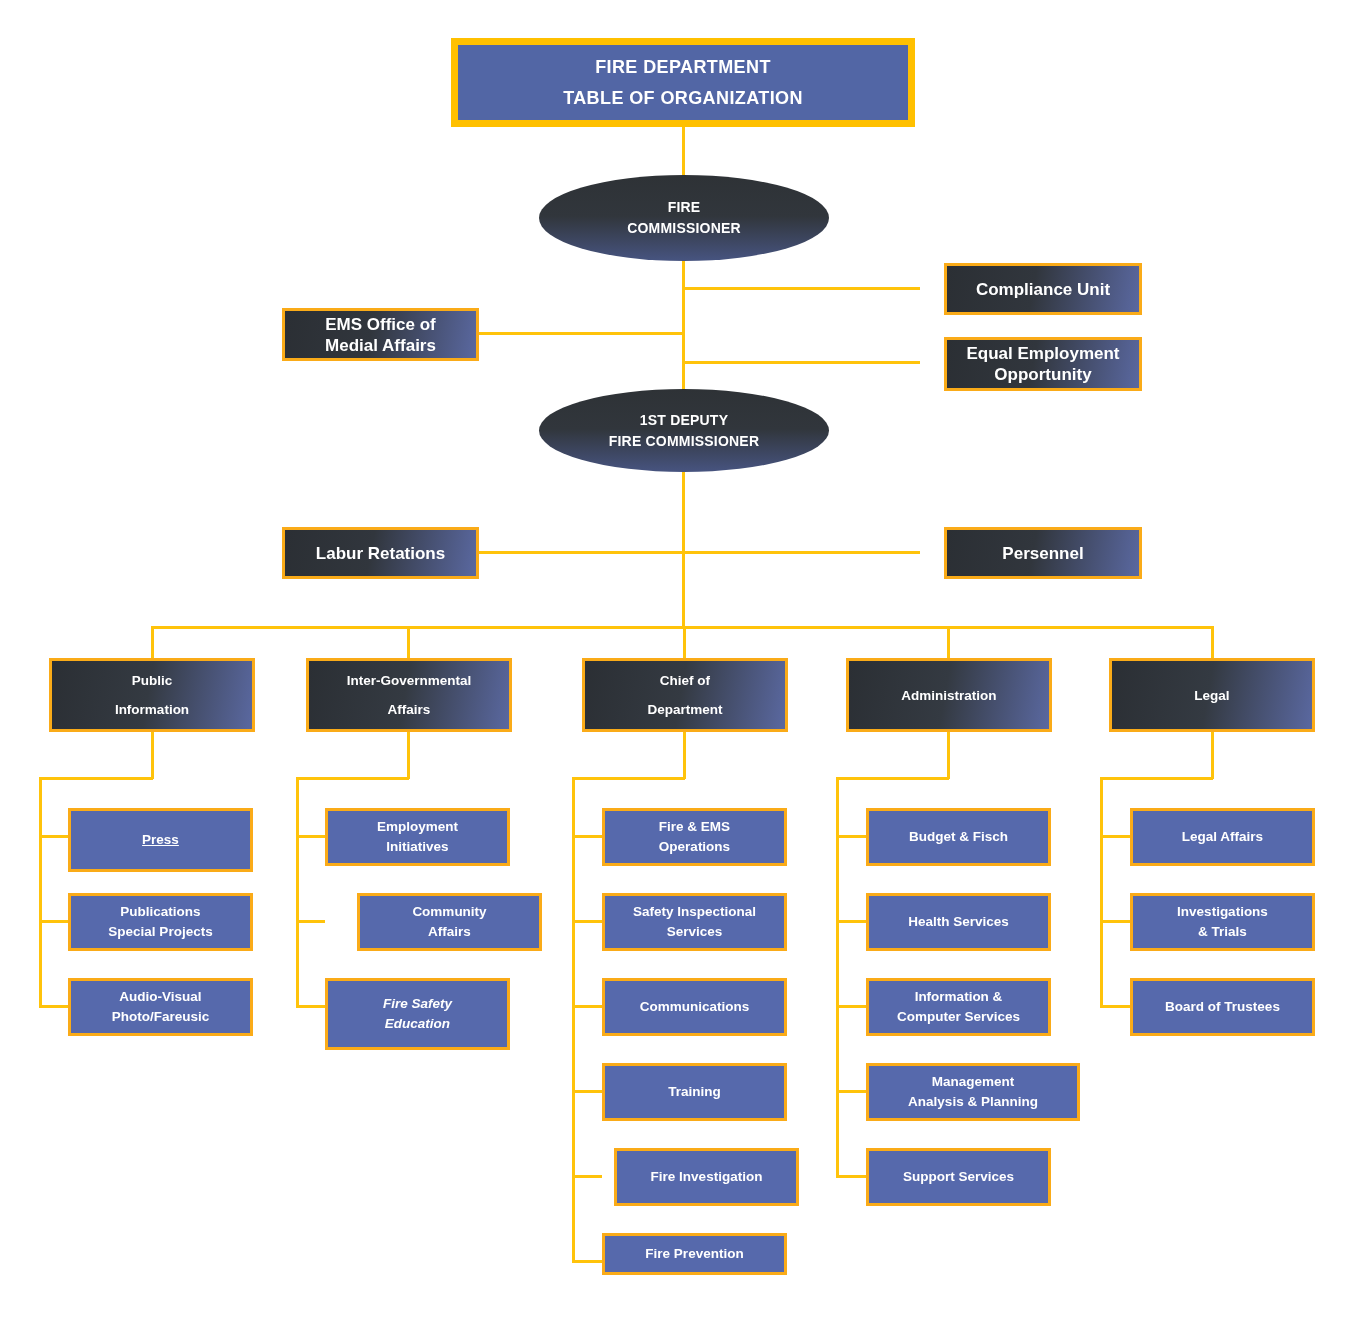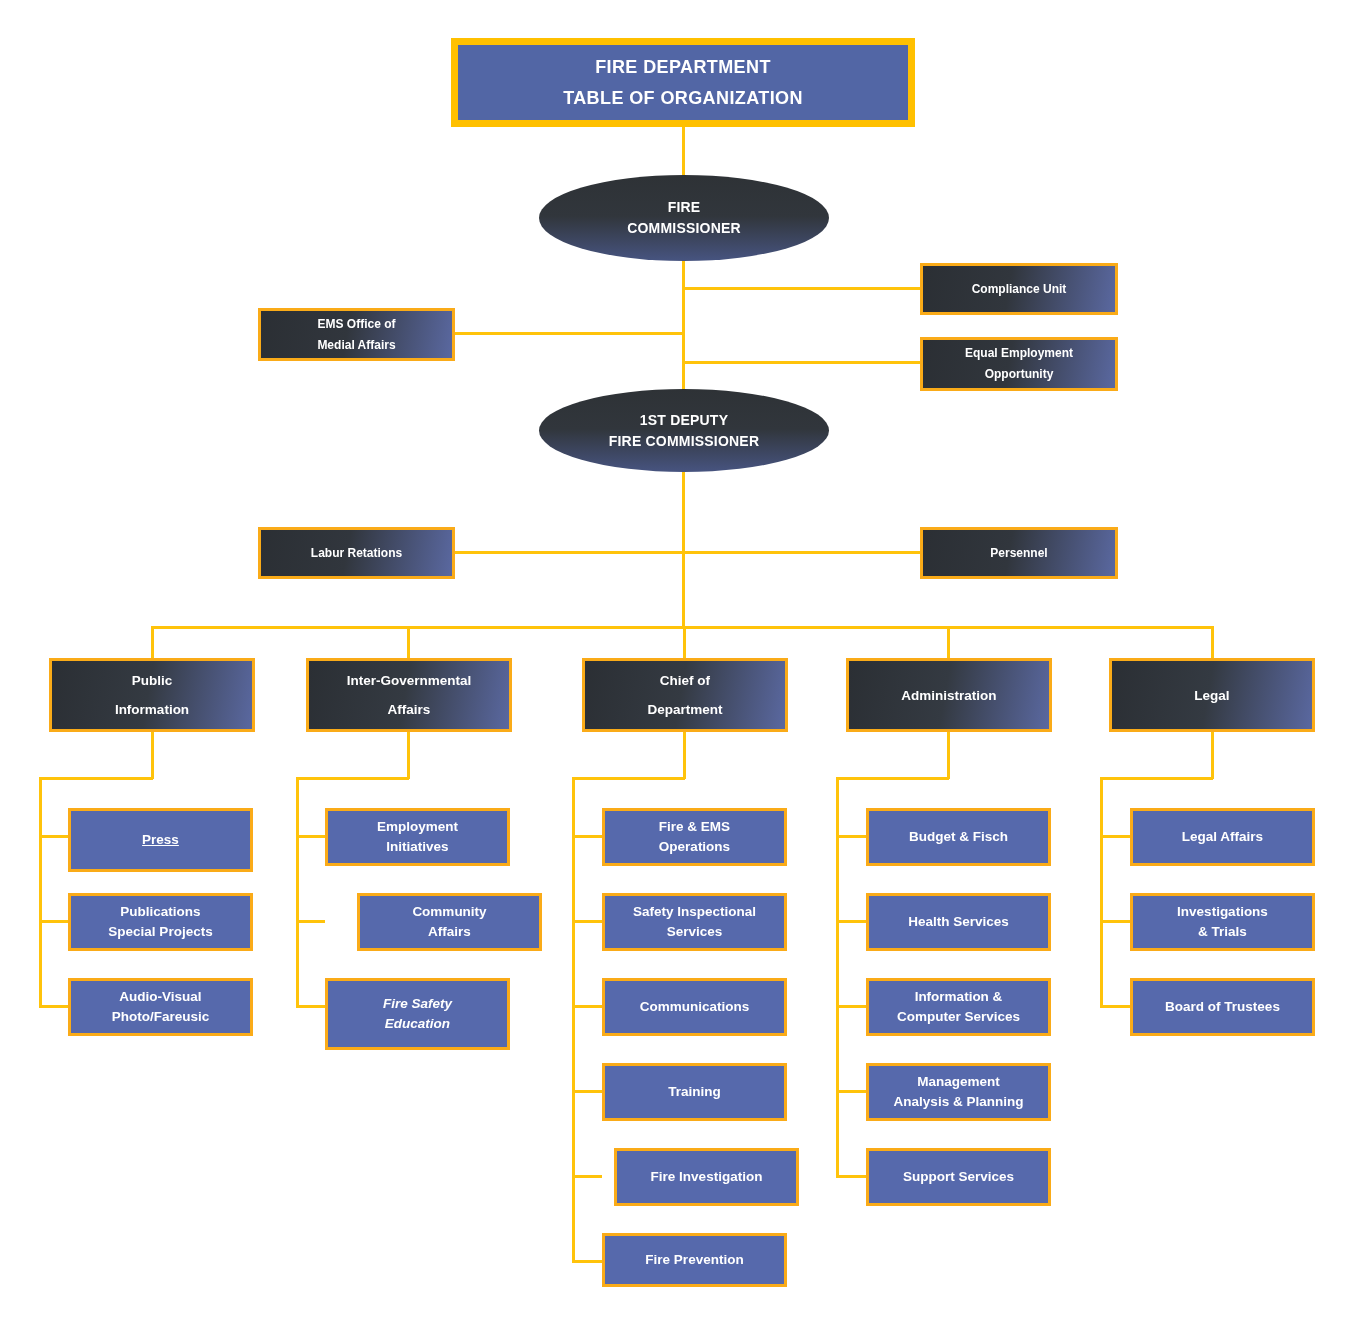--- a/index.html
+++ b/index.html
@@ -16,21 +16,21 @@
     background:#5266a5;border:7px solid #ffc000;
     font-size:18px;line-height:31px;letter-spacing:.4px;
   }
   .ellipse{
     border-radius:50%;
     background:linear-gradient(180deg,#2e3236 0%,#31363c 48%,#475480 100%);
     font-size:14px;line-height:21px;letter-spacing:.2px;
   }
   .dark-box{
     background:linear-gradient(100deg,#2b2f34 0%,#31363d 45%,#5a68a0 100%);
-    border:3px solid #faab18;font-size:12px;line-height:21px;
+    border:3px solid #faab18;font-size:17px;line-height:21px;margin-left:24px;
   }
   .branch-box{
     background:linear-gradient(100deg,#2b2f34 0%,#343a42 48%,#5a68a0 100%);
     border:3px solid #faab18;font-size:13.5px;line-height:29px;
   }
   .child-box{
     background:#5669ac;border:3px solid #faab18;
     font-size:13.5px;line-height:20px;
   }
   .hline,.vline{position:absolute;background:#ffc30b;}
@@ -147,27 +147,27 @@
   <div class="node child-box" style="left:325px;top:978px;width:185px;height:72px;font-style:italic;">Fire Safety
 Education</div>
 
   <div class="node child-box" style="left:602px;top:893px;width:185px;height:58px;">Safety Inspectional
 Services</div>
   <div class="node child-box" style="left:602px;top:808px;width:185px;height:58px;">Fire &amp; EMS
 Operations</div>
   <div class="node child-box" style="left:602px;top:978px;width:185px;height:58px;">Communications</div>
   <div class="node child-box" style="left:602px;top:1063px;width:185px;height:58px;">Training</div>
   <div class="node child-box" style="left:602px;top:1148px;width:185px;height:58px;margin-left:12px;">Fire Investigation</div>
-  <div class="node child-box" style="left:602px;top:1233px;width:185px;height:54px;text-align:center;">Fire Prevention</div>
+  <div class="node child-box" style="left:602px;top:1233px;width:185px;height:42px;text-align:center;">Fire Prevention</div>
 
   <div class="node child-box" style="left:866px;top:808px;width:185px;height:58px;">Budget &amp; Fisch</div>
   <div class="node child-box" style="left:866px;top:893px;width:185px;height:58px;">Health Services</div>
   <div class="node child-box" style="left:866px;top:978px;width:185px;height:58px;">Information &amp;
 Computer Services</div>
-  <div class="node child-box" style="left:866px;top:1063px;width:185px;height:58px;">Management
+  <div class="node child-box" style="left:866px;top:1063px;width:214px;height:58px;">Management
 Analysis &amp; Planning</div>
   <div class="node child-box" style="left:866px;top:1148px;width:185px;height:58px;">Support Services</div>
 
   <div class="node child-box" style="left:1130px;top:808px;width:185px;height:58px;">Legal Affairs</div>
   <div class="node child-box" style="left:1130px;top:893px;width:185px;height:58px;">Investigations
 &amp; Trials</div>
   <div class="node child-box" style="left:1130px;top:978px;width:185px;height:58px;">Board of Trustees</div>
 
 </div>
 

